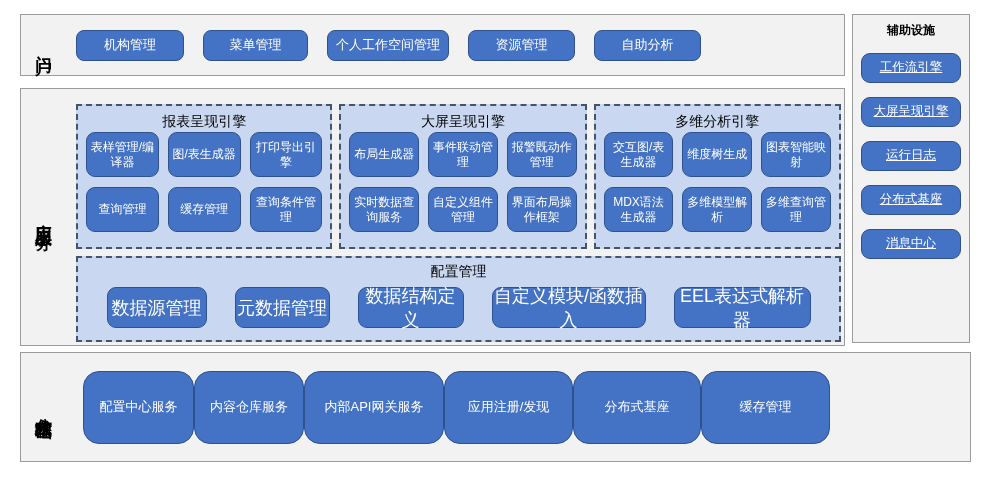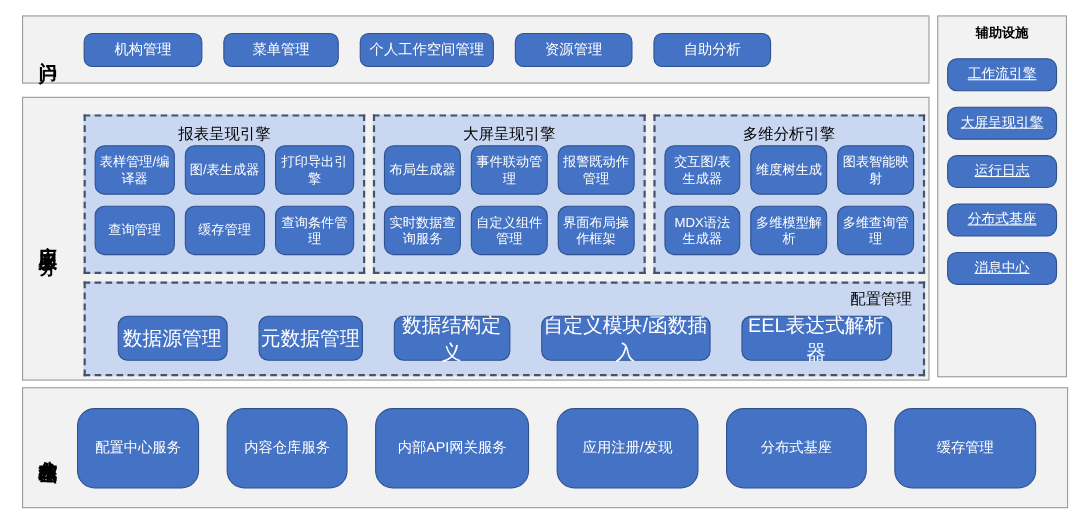--- a/index.html
+++ b/index.html
@@ -21,33 +21,33 @@
   #appsvc .vlabel{position:absolute;left:14px;top:50%;transform:translateY(-50%);}
   .mid-content{position:absolute;left:55px;top:15px;width:765px;}
   .engines-row{display:flex;gap:7px;}
   .engine-box{background:#c9d7f1;border:2px dashed #44546a;box-sizing:border-box;height:145px;
               padding:4px 8px 6px 8px;}
   .engine-box .ebtitle{text-align:center;font-size:14px;color:#000;height:22px;line-height:22px;}
   .engine-grid{display:grid;grid-template-columns:repeat(3,1fr);gap:10px 9px;}
   .engine-grid .btn{height:45px;border-radius:9px;font-size:12px;line-height:1.25;padding:2px 3px;}
   .config-box{background:#c9d7f1;border:2px dashed #44546a;box-sizing:border-box;height:86px;
               margin-top:7px;padding:3px 10px;}
-  .config-box .ebtitle{text-align:right;font-size:14px;color:#000;height:21px;line-height:21px;}
+  .config-box .ebtitle{text-align:center;font-size:14px;color:#000;height:21px;line-height:21px;}
   .config-row{display:flex;gap:28px;justify-content:center;align-items:center;margin-top:5px;}
   .config-row .btn{height:41px;border-radius:9px;font-size:18px;}
   
   #aux{left:852px;top:14px;width:118px;height:329px;display:flex;flex-direction:column;align-items:center;}
   #aux .aux-title{font-weight:bold;font-size:12px;color:#000;margin-top:7px;}
   #aux .btn{width:100px;border-radius:9px;font-size:12.5px;line-height:1.25;padding:2px 4px;}
   #aux .btn.tall{height:45px;margin-top:16px;}
   #aux .btn.short{height:30px;margin-top:14px;text-decoration:underline;}
   
   #found{left:20px;top:352px;width:951px;height:110px;display:flex;align-items:center;}
   #found .vlabel{position:absolute;left:14px;top:50%;transform:translateY(-50%);letter-spacing:1px;}
-  .found-row{display:flex;gap:25px;margin-left:49px;}
+  .found-row{display:flex;margin-left:62px;}
   .found-row .btn{height:73px;border-radius:16px;font-size:13px;}
 </style>
 </head>
 <body>
 
 <div class="canvas">
 
   <div class="panel" id="portal">
     <div class="vlabel">门户</div>
     <div class="portal-row">

